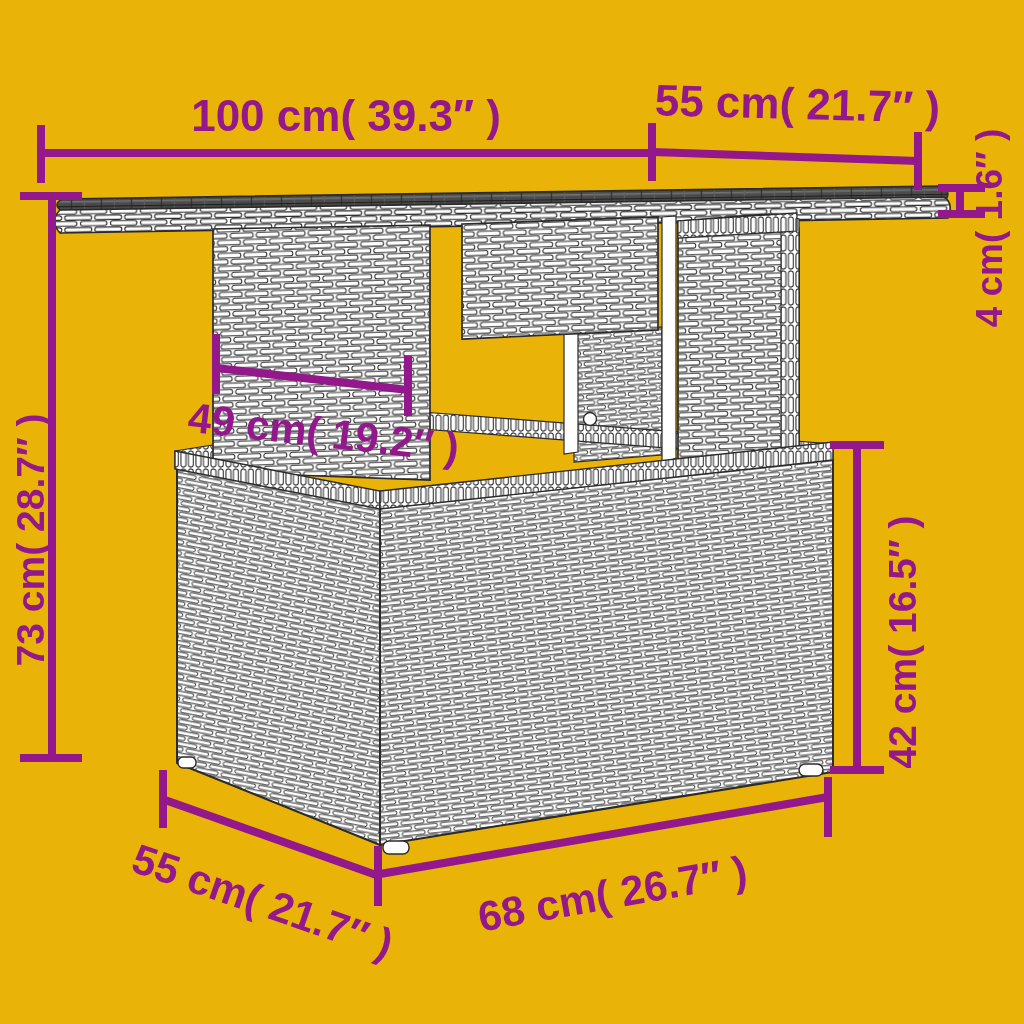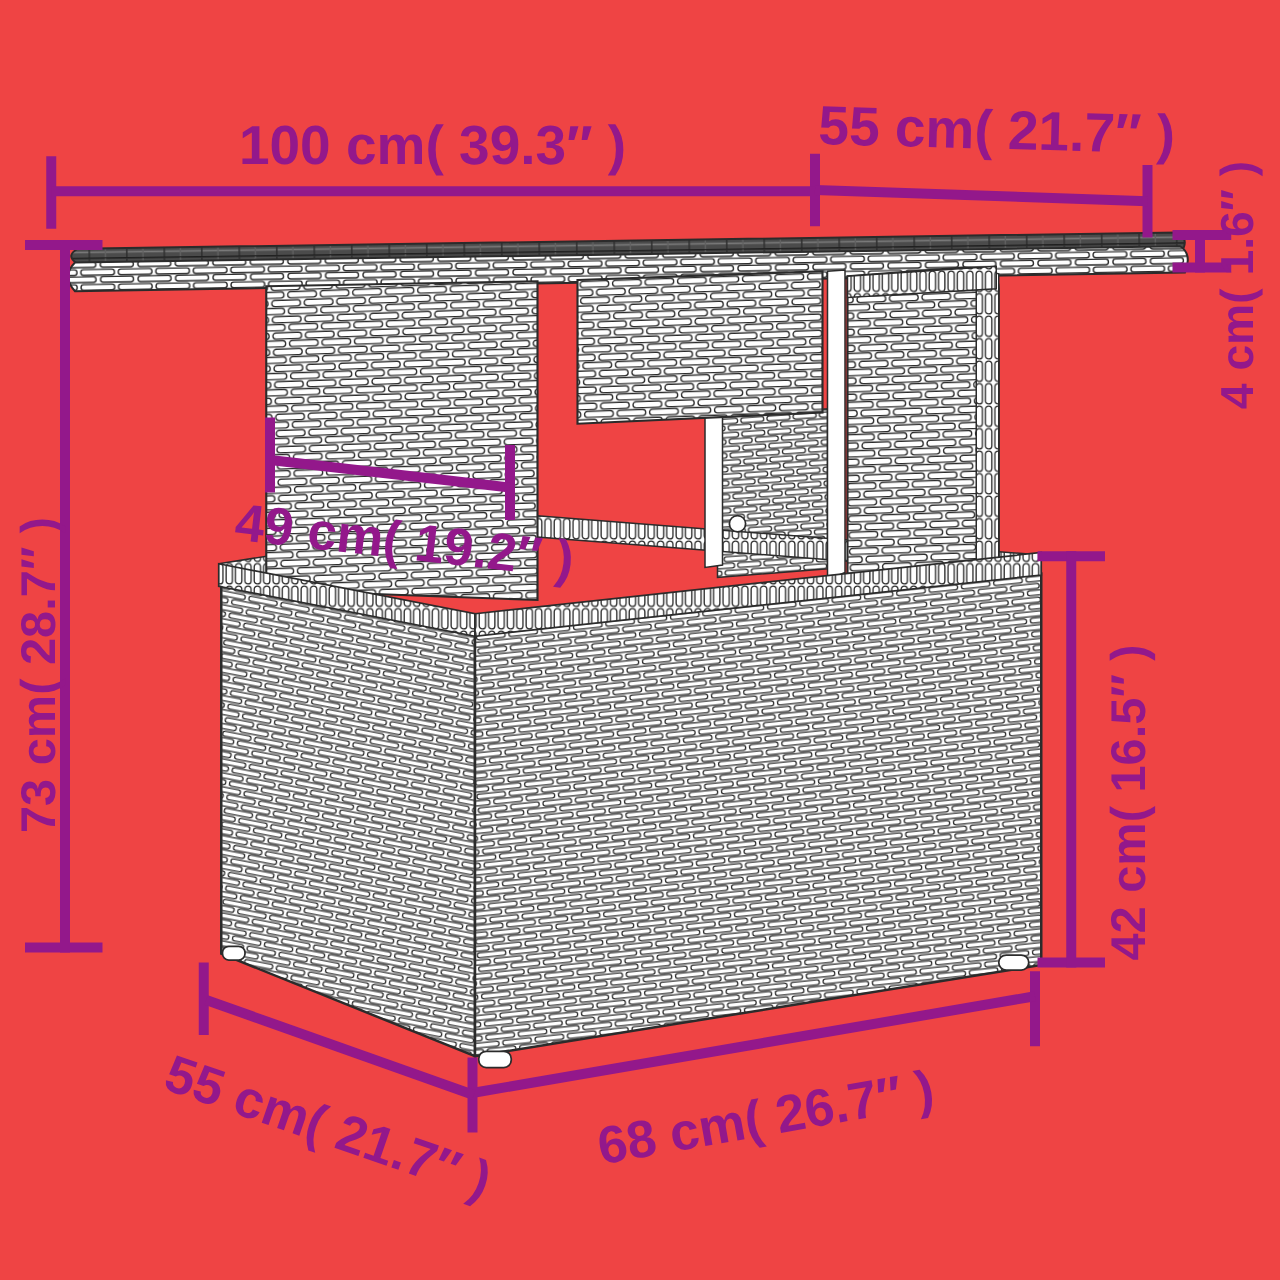--- a/index.html
+++ b/index.html
@@ -1,16 +1,16 @@
 <!DOCTYPE html>
 <html style="--accent: #93188B;"><head>
 <meta charset="utf-8">
 <style>
   html,body{margin:0;padding:0;background:#ffffff;}
-  #canvas{width:1024px;height:1024px;position:relative;background:#ef4444;overflow:hidden;}
+  #canvas{width:1024px;height:1024px;position:relative;background:#eab308;overflow:hidden;}
   svg{display:block;}
   .dim-fill{fill:var(--accent,#93188B);}
   .dim-line{stroke:var(--accent,#93188B);stroke-width:8;stroke-linecap:butt;}
   .lbl{font-family:"Liberation Sans",sans-serif;font-weight:700;fill:var(--accent,#93188B);text-anchor:middle;}
   .f44{font-size:44px;}
   .f42{font-size:42px;}
   .f40{font-size:39px;}
   .f38{font-size:37px;}
   .ink{stroke:#2b2b2b;}
 </style>

